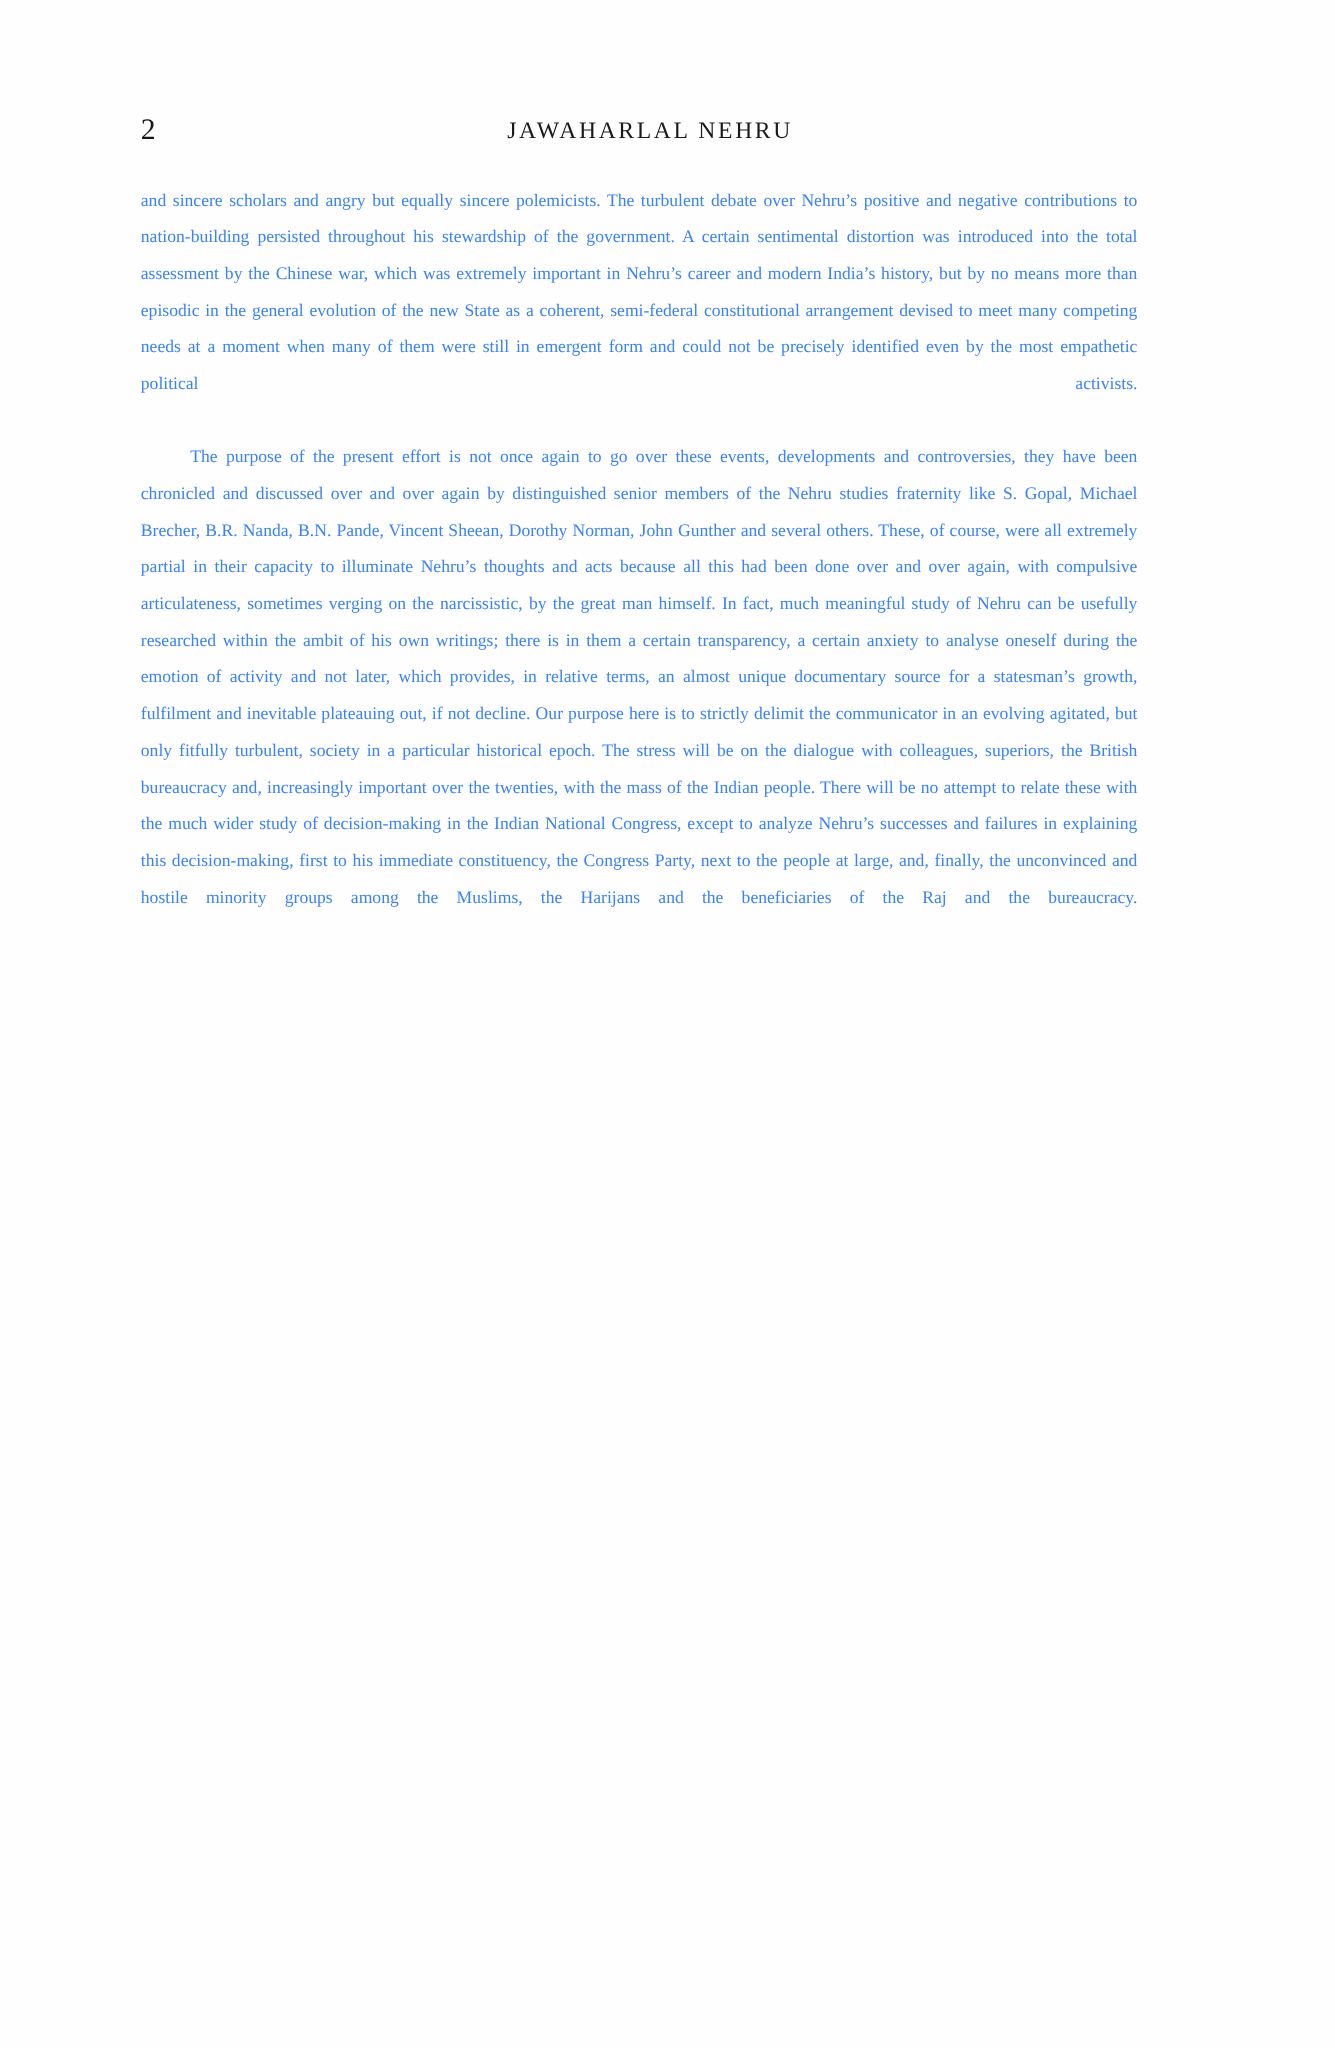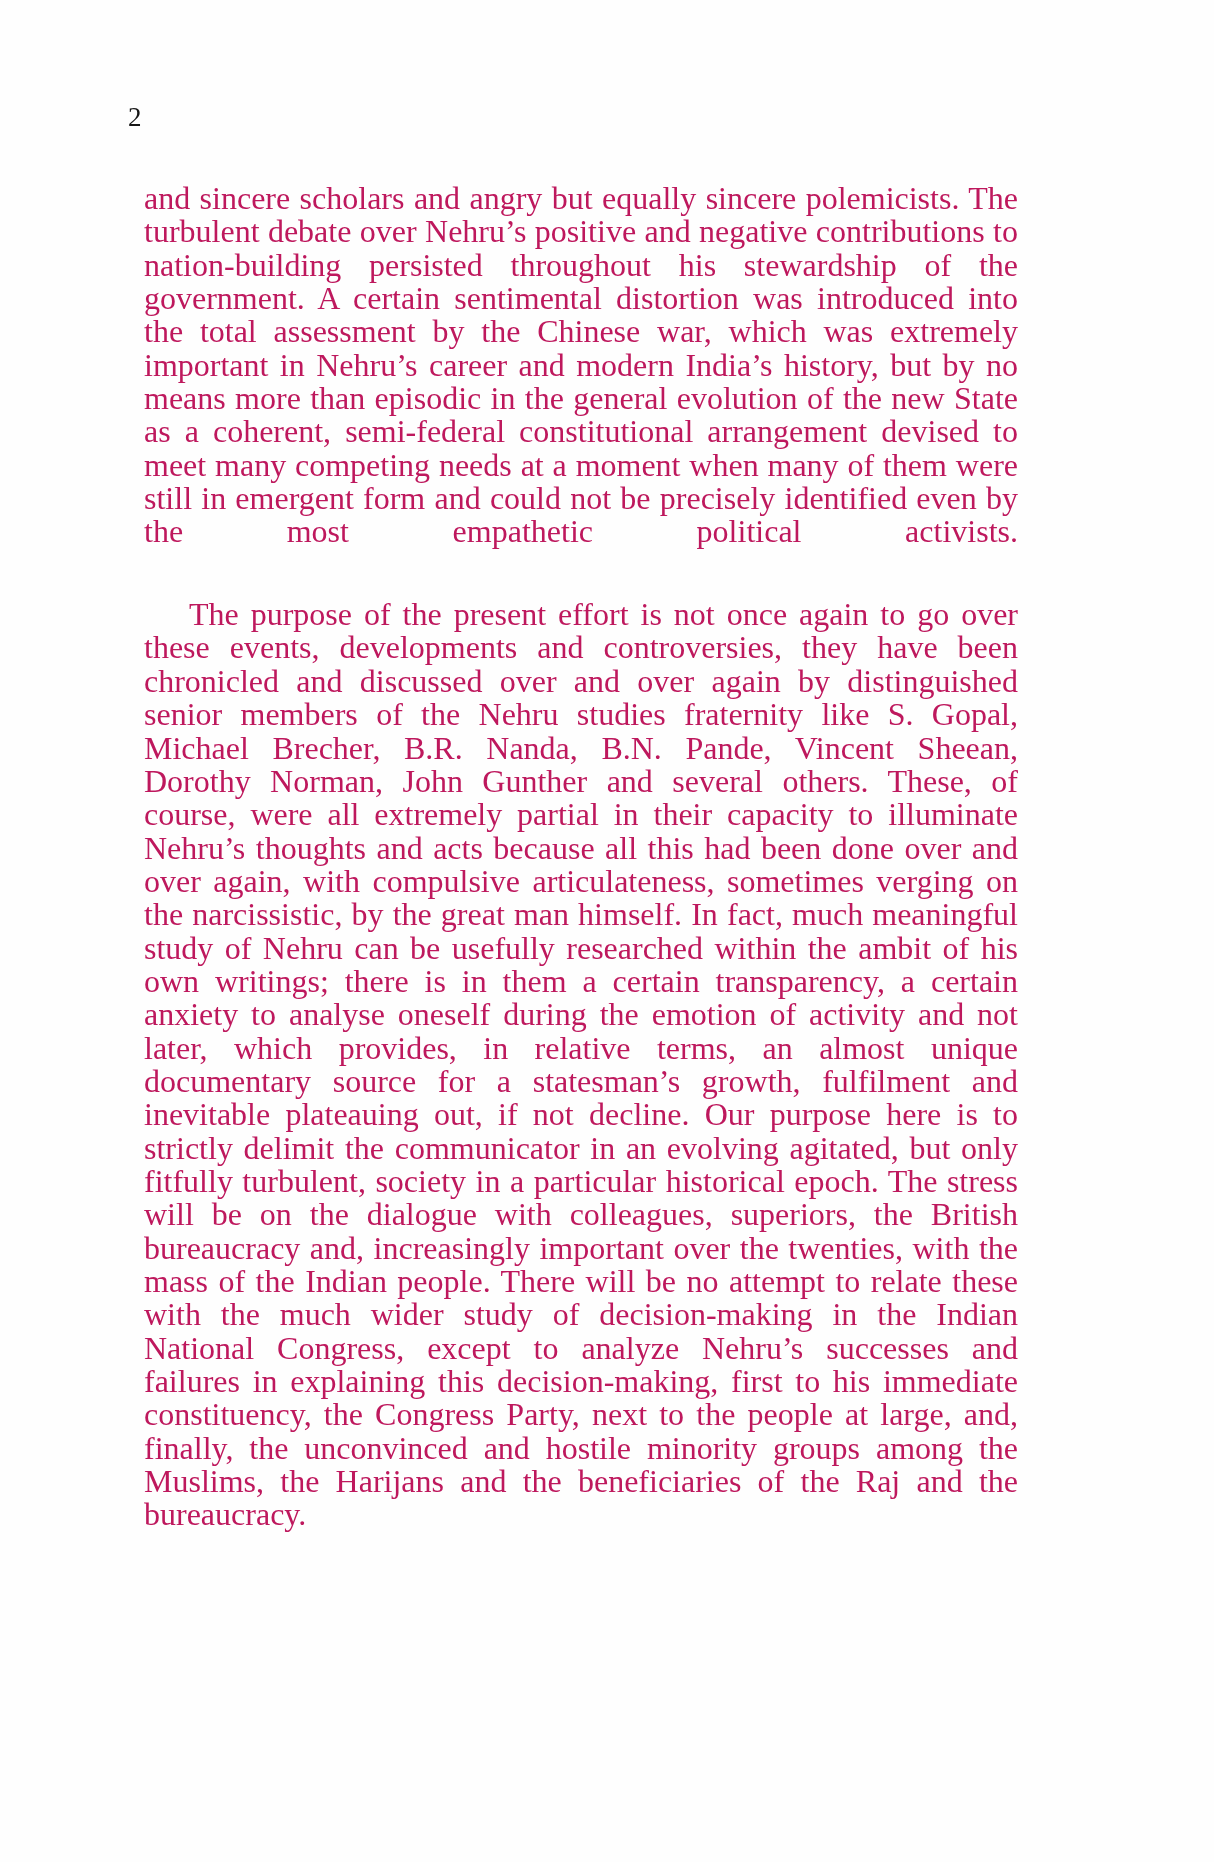--- a/index.html
+++ b/index.html
@@ -56,26 +56,26 @@
   }
 
   
   .textblock {
     position: absolute;
     left: 128px;
     top: 166px;
     width: 906px;
   }
   p.para {
-    margin: 16px;
+    margin: 0;
     text-align: justify;
     text-justify: inter-word;
-    font-size: 32px;
+    font-size: 16px;
     line-height: 33.35px;
-    color: #be185d;
+    color: #3b82f6;
     hyphens: none;
     -webkit-hyphens: none;
     word-spacing: 0.1px;
   }
   p.para.indent {
     text-indent: 45px;
   }
   
   p.para::after {
     content: "";
@@ -83,20 +83,21 @@
     width: 100%;
   }
 </style>
 </head>
 <body>
 
 <div class="page">
 
   <div class="running-head">
     <span class="folio">2</span>
+    <span class="head-title">JAWAHARLAL NEHRU</span>
   </div>
 
   <div class="textblock">
     <p class="para">and sincere scholars and angry but equally sincere polemicists. The turbulent debate over Nehru’s positive and negative contributions to nation-building persisted throughout his stewardship of the government. A certain sentimental distortion was introduced into the total assessment by the Chinese war, which was extremely important in Nehru’s career and modern India’s history, but by no means more than episodic in the general evolution of the new State as a coherent, semi-federal constitutional arrangement devised to meet many competing needs at a moment when many of them were still in emergent form and could not be precisely identified even by the most empathetic political activists.</p>
     <p class="para indent">The purpose of the present effort is not once again to go over these events, developments and controversies, they have been chronicled and discussed over and over again by distinguished senior members of the Nehru studies fraternity like S. Gopal, Michael Brecher, B.R. Nanda, B.N. Pande, Vincent Sheean, Dorothy Norman, John Gunther and several others. These, of course, were all extremely partial in their capacity to illuminate Nehru’s thoughts and acts because all this had been done over and over again, with compulsive articulateness, sometimes verging on the narcissistic, by the great man himself. In fact, much meaningful study of Nehru can be usefully researched within the ambit of his own writings; there is in them a certain transparency, a certain anxiety to analyse oneself during the emotion of activity and not later, which provides, in relative terms, an almost unique documentary source for a statesman’s growth, fulfilment and inevitable plateauing out, if not decline. Our purpose here is to strictly delimit the communicator in an evolving agitated, but only fitfully turbulent, society in a particular historical epoch. The stress will be on the dialogue with colleagues, superiors, the British bureaucracy and, increasingly important over the twenties, with the mass of the Indian people. There will be no attempt to relate these with the much wider study of decision-making in the Indian National Congress, except to analyze Nehru’s successes and failures in explaining this decision-making, first to his immediate constituency, the Congress Party, next to the people at large, and, finally, the unconvinced and hostile minority groups among the Muslims, the Harijans and the beneficiaries of the Raj and the bureaucracy.</p>
   </div>
 
 </div>
 
 </body></html>

